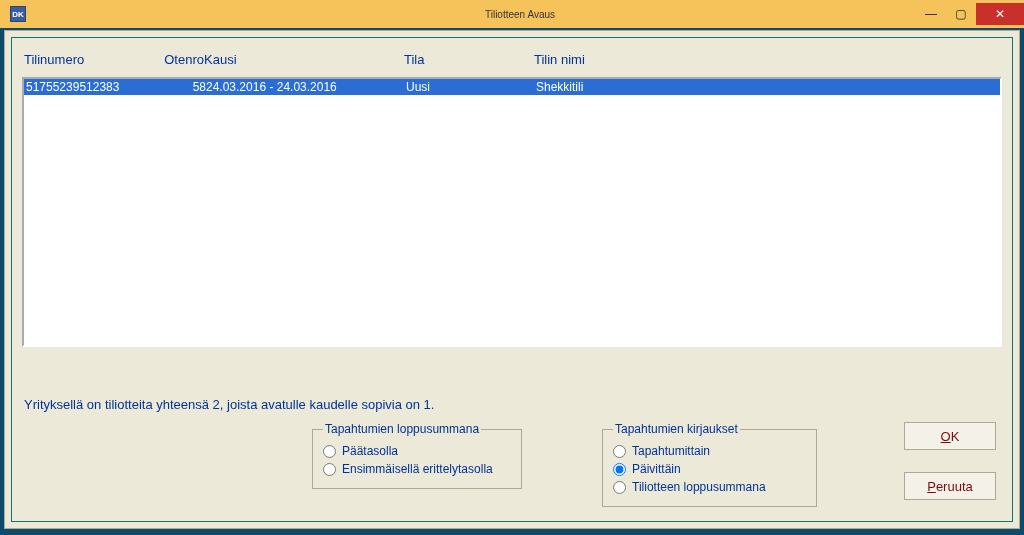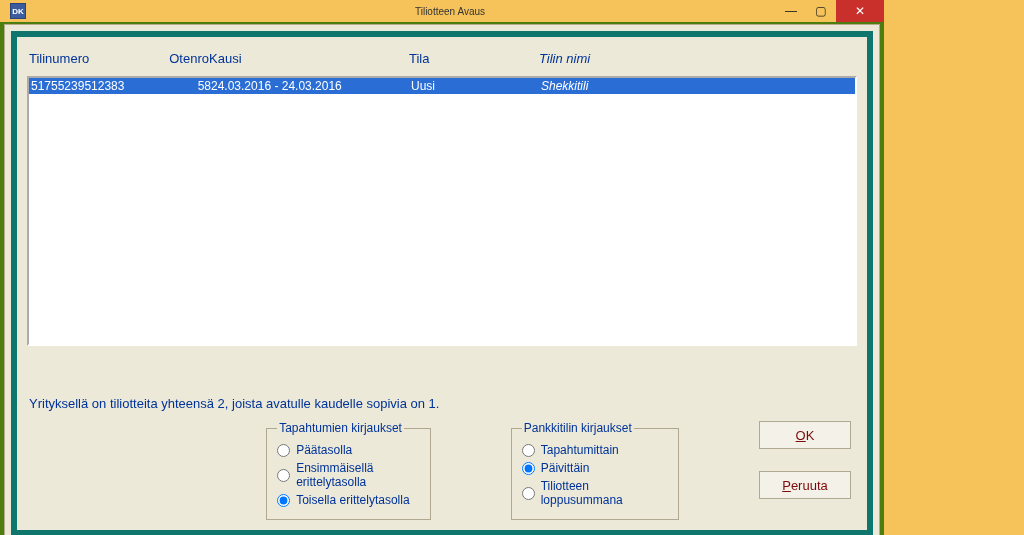--- a/index.html
+++ b/index.html
@@ -5,23 +5,23 @@
     * { box-sizing: border-box; margin: 0; padding: 0; }
     body {
       font-family: "Segoe UI", Tahoma, sans-serif;
       font-size: 12px;
       background: #f6c35a;
       width: 1024px;
       height: 535px;
       overflow: hidden;
     }
     .window {
-      width: 884px;
+      width: 1024px;
       height: 535px;
-      background: #4d7c0f;
+      background: #0c4a6e;
       display: flex;
       flex-direction: column;
     }
     .titlebar {
       height: 28px;
       background: #f6c35a;
       display: flex;
       align-items: center;
       position: relative;
     }
@@ -69,37 +69,37 @@
       flex: 1;
       margin: 2px 4px 6px 4px;
       background: #ece9d8;
       border: 1px solid #b5aa8a;
       padding: 6px;
       display: flex;
       flex-direction: column;
     }
     .panel {
       flex: 1;
-      border: 6px solid #0f766e;
+      border: 1px solid #0f766e;
       background: #ece9d8;
       padding: 8px 10px 10px 10px;
       display: flex;
       flex-direction: column;
     }
     .list-header {
       display: flex;
       color: #003399;
       font-size: 13px;
       padding: 6px 2px 10px 2px;
     }
     .col-tilinumero { width: 110px; }
     .col-otenro { width: 70px; text-align: right; }
     .col-kausi { width: 200px; }
     .col-tila { width: 130px; }
-    .col-nimi { flex: 1; font-style: italic; }
+    .col-nimi { flex: 1; }
     .listbox {
       border: 2px inset #fff;
       background: #fff;
       height: 270px;
       overflow: hidden;
     }
     .list-row {
       display: flex;
       padding: 1px 2px;
       font-size: 12px;
@@ -195,37 +195,33 @@
           <div class="col-nimi">Shekkitili</div>
         </div>
       </div>
 
       <div class="summary">Yrityksellä on tiliotteita yhteensä 2, joista avatulle kaudelle sopivia on 1.</div>
 
       <div class="bottom-area">
         <div class="spacer-left"></div>
 
         <fieldset class="group group1">
-          <legend>Tapahtumien kirjaukset</legend>
+          <legend>Tapahtumien loppusummana</legend>
           <label class="radio-row">
             <input type="radio" name="g1" style="">
             <span>Päätasolla</span>
           </label>
           <label class="radio-row">
             <input type="radio" name="g1" style="">
             <span>Ensimmäisellä erittelytasolla</span>
           </label>
-          <label class="radio-row">
-            <input type="radio" name="g1" checked="" style="">
-            <span>Toisella erittelytasolla</span>
-          </label>
         </fieldset>
 
         <fieldset class="group group2">
-          <legend>Pankkitilin kirjaukset</legend>
+          <legend>Tapahtumien kirjaukset</legend>
           <label class="radio-row">
             <input type="radio" name="g2" style="">
             <span>Tapahtumittain</span>
           </label>
           <label class="radio-row">
             <input type="radio" name="g2" checked="" style="">
             <span>Päivittäin</span>
           </label>
           <label class="radio-row">
             <input type="radio" name="g2" style="">

